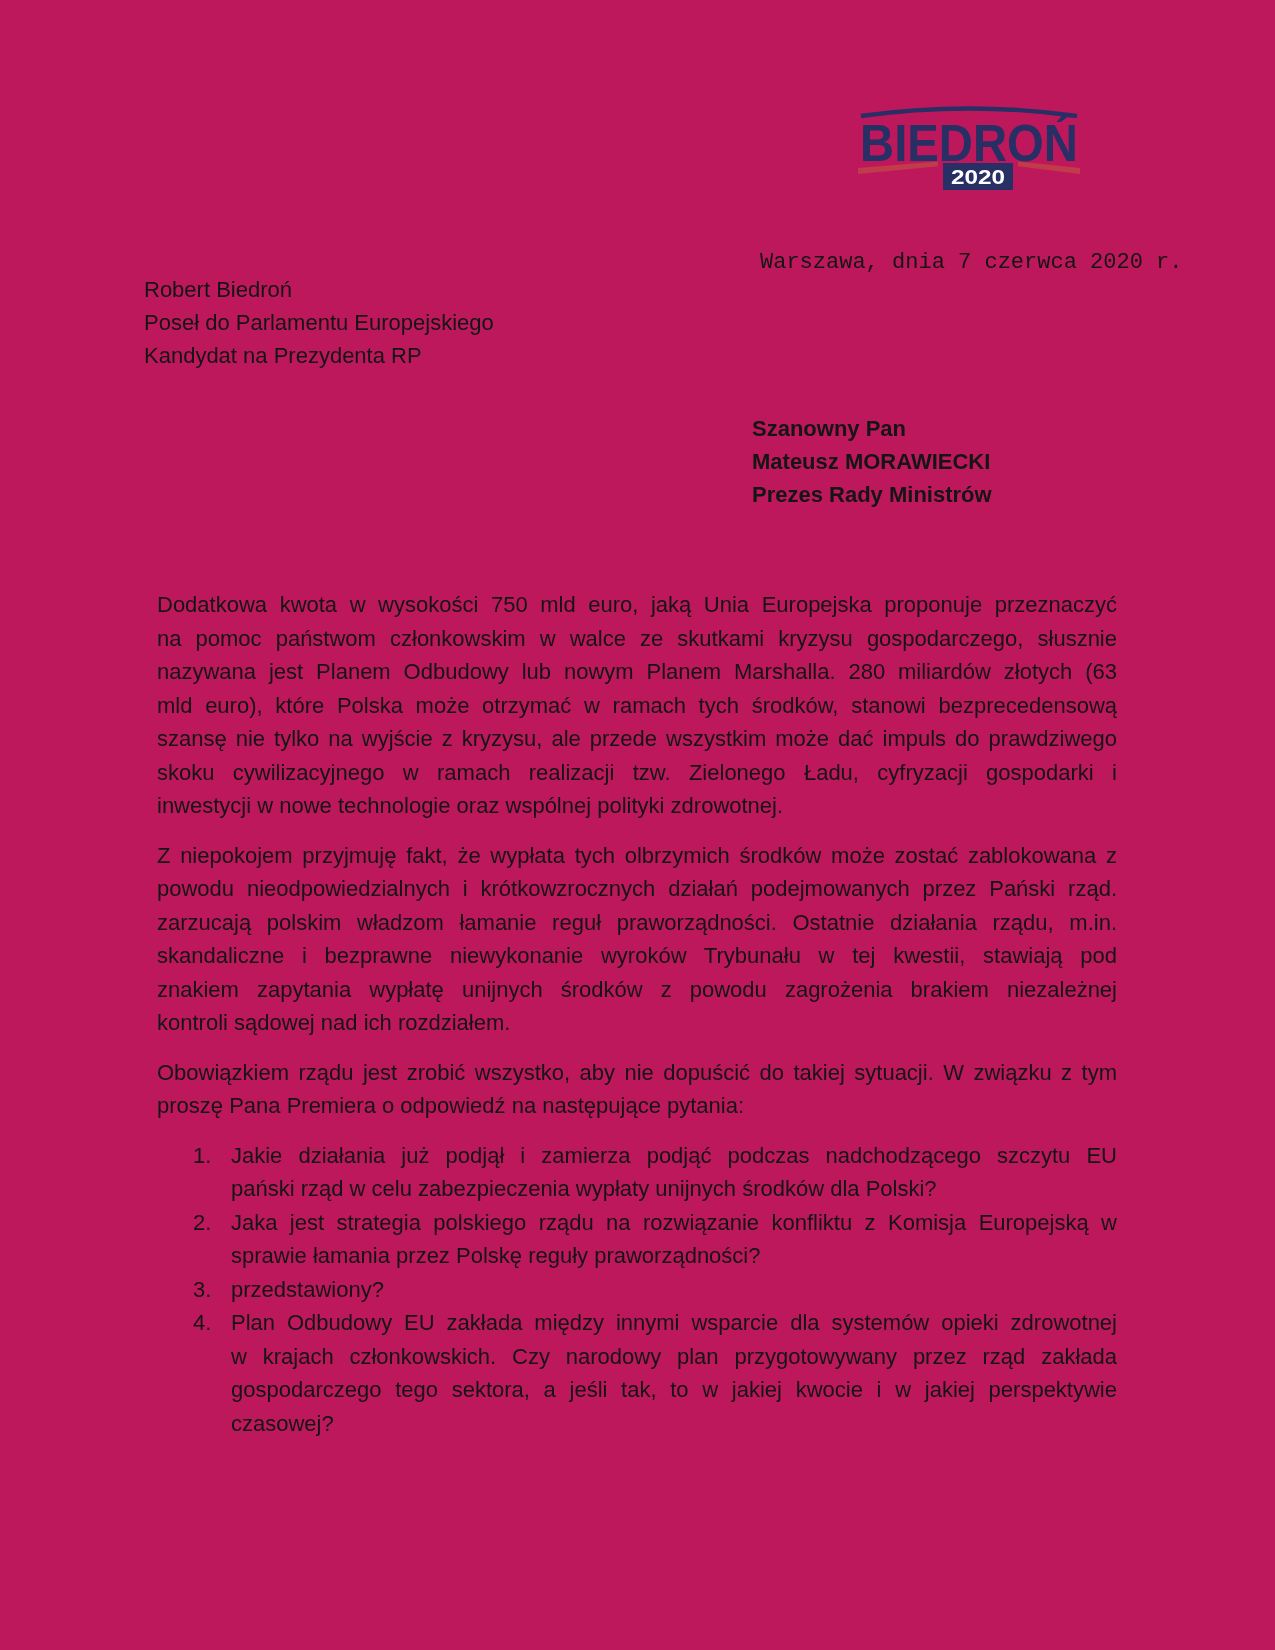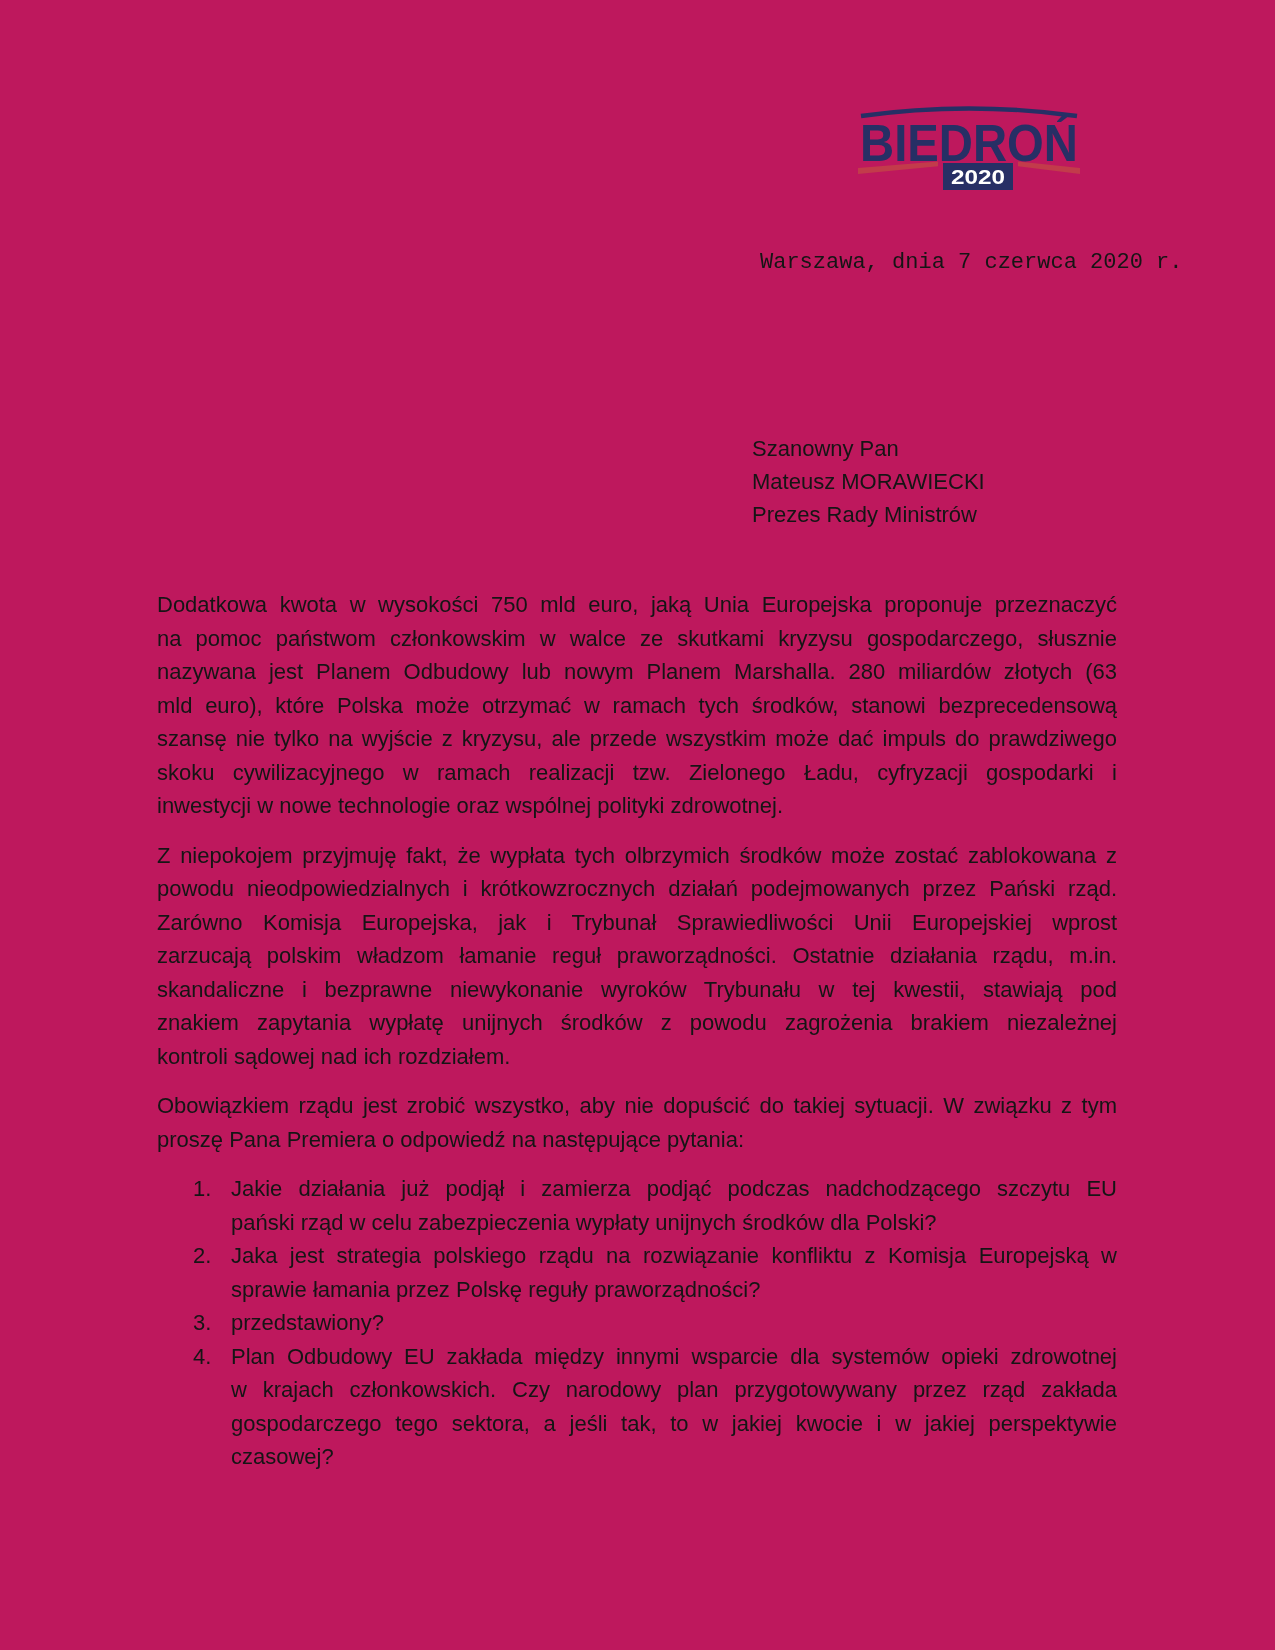--- a/index.html
+++ b/index.html
@@ -19,22 +19,22 @@
   
   .date-line {
     position: absolute; left: 760px; top: 246px;
     font-size: 22px; line-height: 33px; white-space: nowrap; font-family: Liberation Mono, monospace;
   }
   .sender-block {
     position: absolute; left: 144px; top: 273px;
     font-size: 22px; line-height: 33px;
   }
   .recipient-block {
-    position: absolute; left: 752px; top: 432px;
-    font-size: 22px; line-height: 33px; font-weight: normal;
+    position: absolute; left: 752px; top: 412px;
+    font-size: 22px; line-height: 33px; font-weight: bold;
   }
   .sender-block .tline, .recipient-block .tline { white-space: nowrap; }
 
   
   .letter-body {
     position: absolute; left: 157px; top: 588px; width: 960px;
     font-size: 22px; line-height: 33.5px;
   }
   .para { margin: 0 0 16px 0; }
   .letter-body .tline { text-align: justify; text-align-last: justify; }
@@ -56,41 +56,45 @@
       <text x="111" y="61" text-anchor="middle" font-weight="bold" font-size="51" font-family="Liberation Sans, sans-serif" textLength="218" lengthAdjust="spacingAndGlyphs" fill="#272f65">BIEDROŃ</text>
       <polygon points="0,68 80,61.5 80,66.3 0,74" fill="#c23b4b"></polygon>
       <polygon points="160,61.5 222,68 222,74 160,66.3" fill="#c23b4b"></polygon>
       <rect x="85" y="63" width="70" height="27" fill="#272f65"></rect>
       <text x="120" y="84" text-anchor="middle" font-weight="bold" font-size="21" font-family="Liberation Sans, sans-serif" textLength="54" lengthAdjust="spacingAndGlyphs" fill="#ffffff">2020</text>
     </svg>
   </div>
 
   <div class="date-line">Warszawa, dnia 7 czerwca 2020 r.</div>
 
+  <div class="sender-block">
+      <div class="tline">Robert Biedroń</div>
+      <div class="tline">Poseł do Parlamentu Europejskiego</div>
+      <div class="tline tline-last">Kandydat na Prezydenta RP</div>
+    </div>
 
   <div class="recipient-block">
       <div class="tline">Szanowny Pan</div>
       <div class="tline">Mateusz MORAWIECKI</div>
       <div class="tline tline-last">Prezes Rady Ministrów</div>
     </div>
 
   <div class="letter-body">
     <div class="para">
         <div class="tline">Dodatkowa kwota w wysokości 750 mld euro, jaką Unia Europejska proponuje przeznaczyć</div>
         <div class="tline">na pomoc państwom członkowskim w walce ze skutkami kryzysu gospodarczego, słusznie</div>
         <div class="tline">nazywana jest Planem Odbudowy lub nowym Planem Marshalla. 280 miliardów złotych (63</div>
         <div class="tline">mld euro), które Polska może otrzymać w ramach tych środków, stanowi bezprecedensową</div>
         <div class="tline">szansę nie tylko na wyjście z kryzysu, ale przede wszystkim może dać impuls do prawdziwego</div>
         <div class="tline">skoku cywilizacyjnego w ramach realizacji tzw. Zielonego Ładu, cyfryzacji gospodarki i</div>
         <div class="tline tline-last">inwestycji w nowe technologie oraz wspólnej polityki zdrowotnej.</div>
       </div>
     <div class="para">
         <div class="tline">Z niepokojem przyjmuję fakt, że wypłata tych olbrzymich środków może zostać zablokowana z</div>
         <div class="tline">powodu nieodpowiedzialnych i krótkowzrocznych działań podejmowanych przez Pański rząd.</div>
-        <div class="tline">Zarówno Komisja Europejska, jak i Trybunał Sprawiedliwości Unii Europejskiej wprost</div>
         <div class="tline">zarzucają polskim władzom łamanie reguł praworządności. Ostatnie działania rządu, m.in.</div>
         <div class="tline">skandaliczne i bezprawne niewykonanie wyroków Trybunału w tej kwestii, stawiają pod</div>
         <div class="tline">znakiem zapytania wypłatę unijnych środków z powodu zagrożenia brakiem niezależnej</div>
         <div class="tline tline-last">kontroli sądowej nad ich rozdziałem.</div>
       </div>
     <div class="para">
         <div class="tline">Obowiązkiem rządu jest zrobić wszystko, aby nie dopuścić do takiej sytuacji. W związku z tym</div>
         <div class="tline tline-last">proszę Pana Premiera o odpowiedź na następujące pytania:</div>
       </div>
     <div class="numbered-list">

